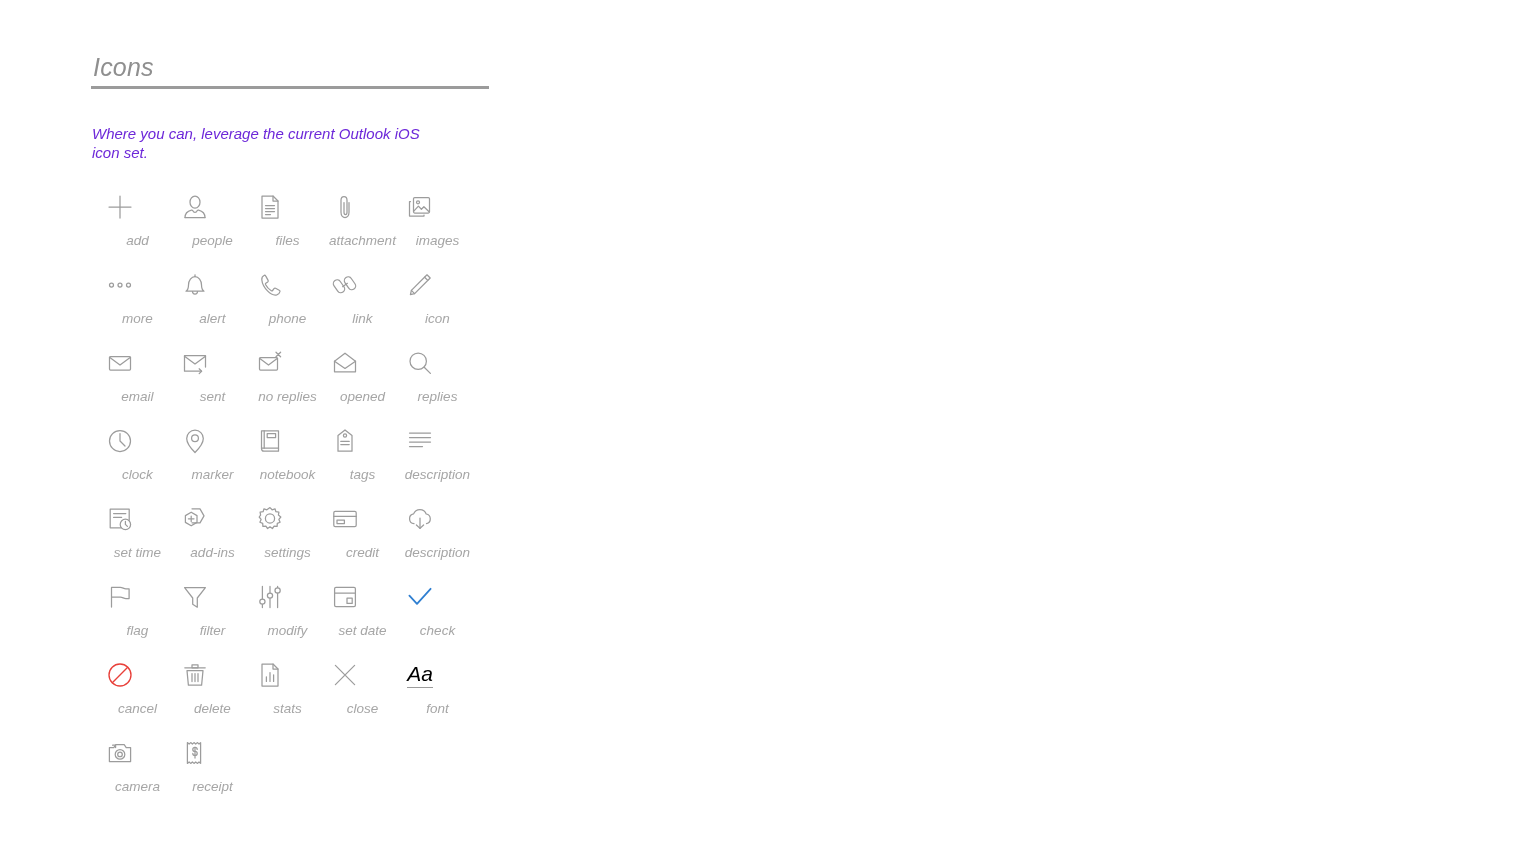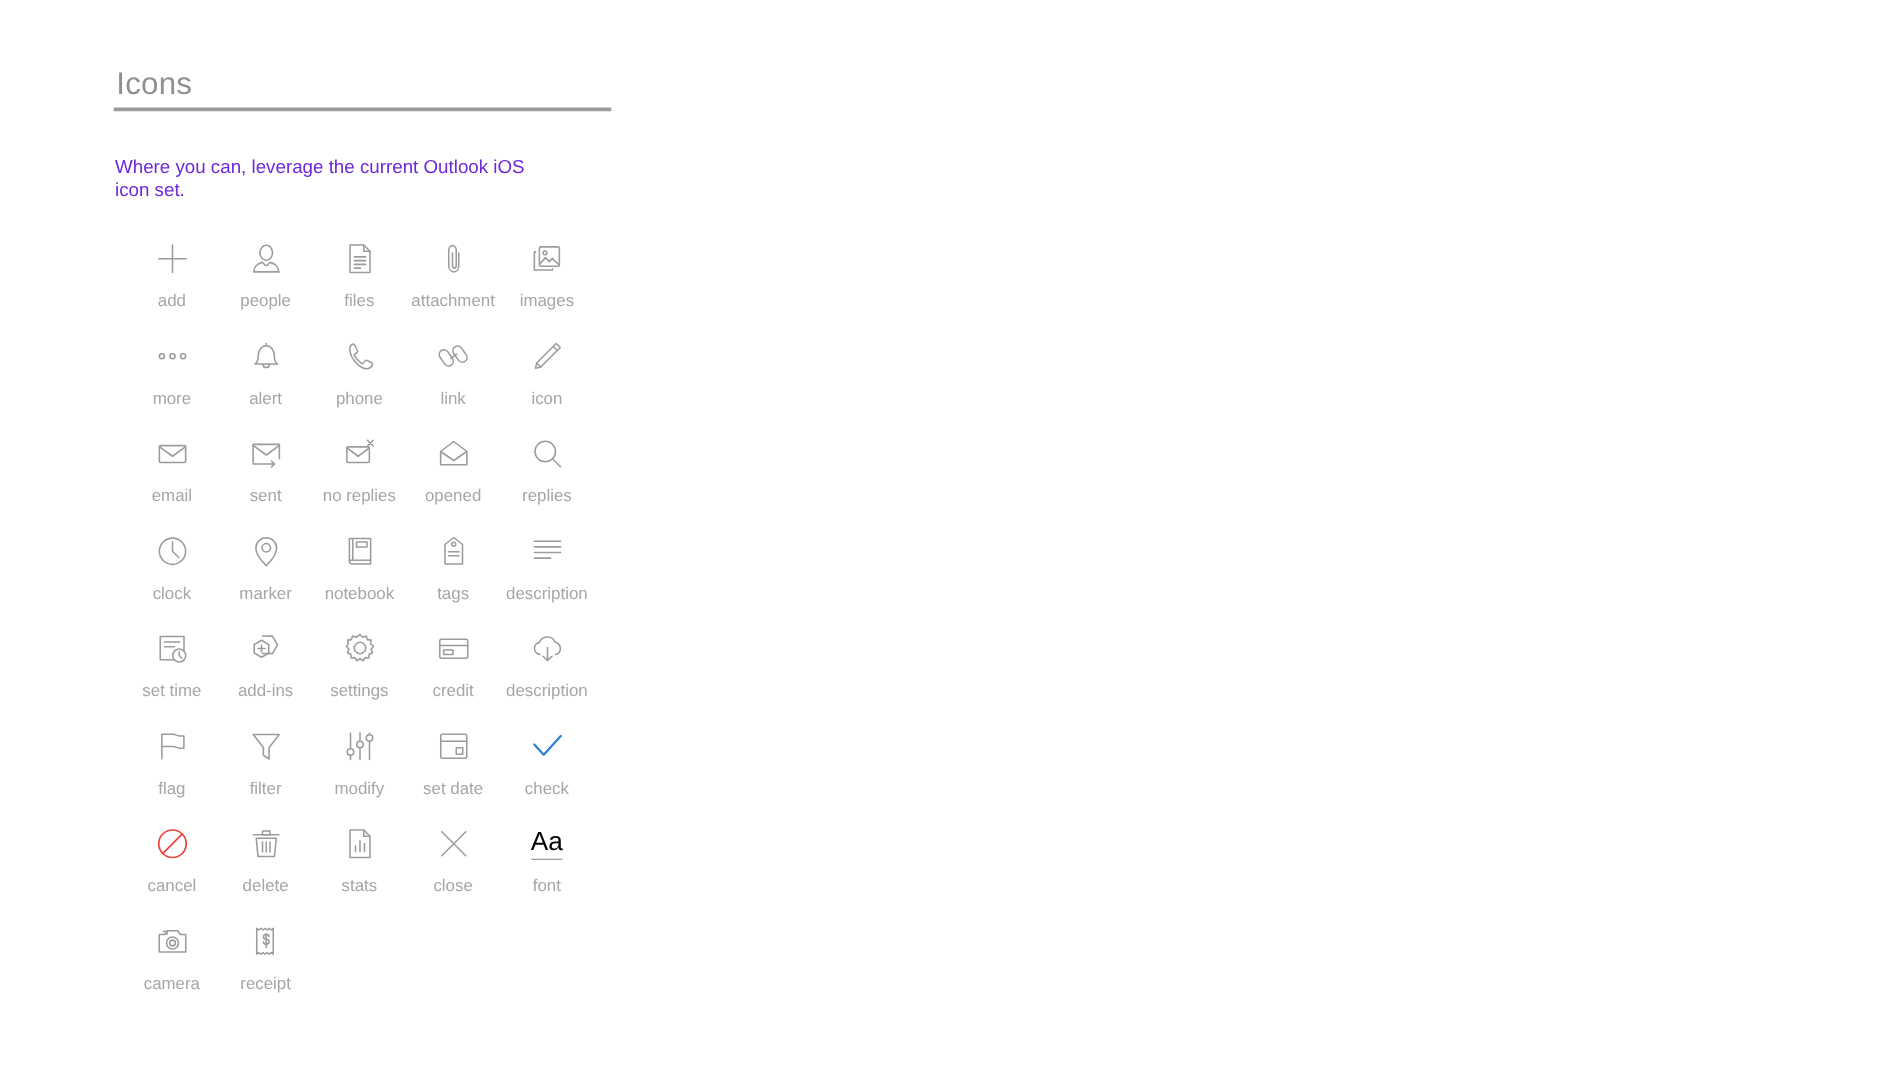--- a/index.html
+++ b/index.html
@@ -12,20 +12,21 @@
   }
   body {
     font-family: "Liberation Sans", sans-serif;
     -webkit-font-smoothing: antialiased;
   }
 
   #page {
     position: relative;
     width: 1364px;
     height: 863px;
+    font-style: italic;
   }
 
   
   .header-block {
     position: absolute;
     left: 91px;
     top: 52px;
     width: 398px;
   }
   .page-title {
@@ -60,21 +61,20 @@
     top: 188px;
     width: 400px;
     display: grid;
     grid-template-columns: repeat(5, 75px);
     grid-auto-rows: 78px;
   }
   .icon-cell {
     width: 75px;
     display: flex;
     flex-direction: column;
-    align-items: center;
     justify-content: flex-start;
   }
   .icon-glyph {
     width: 40px;
     height: 38px;
     display: flex;
     align-items: center;
     justify-content: center;
   }
   .icon-glyph svg {

